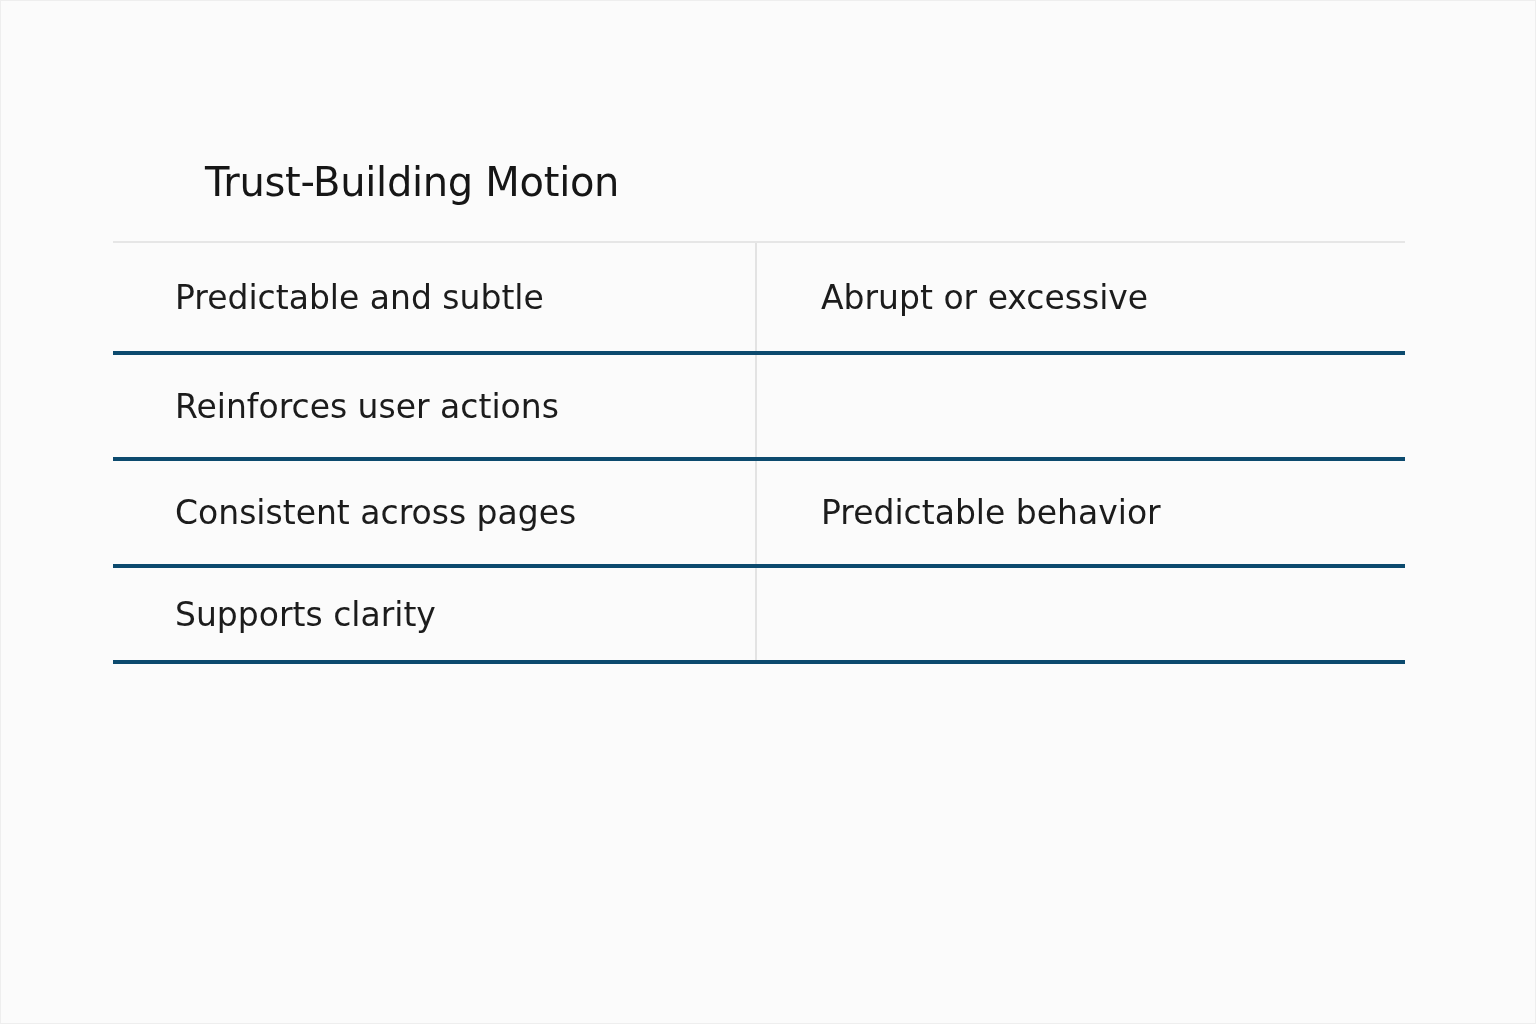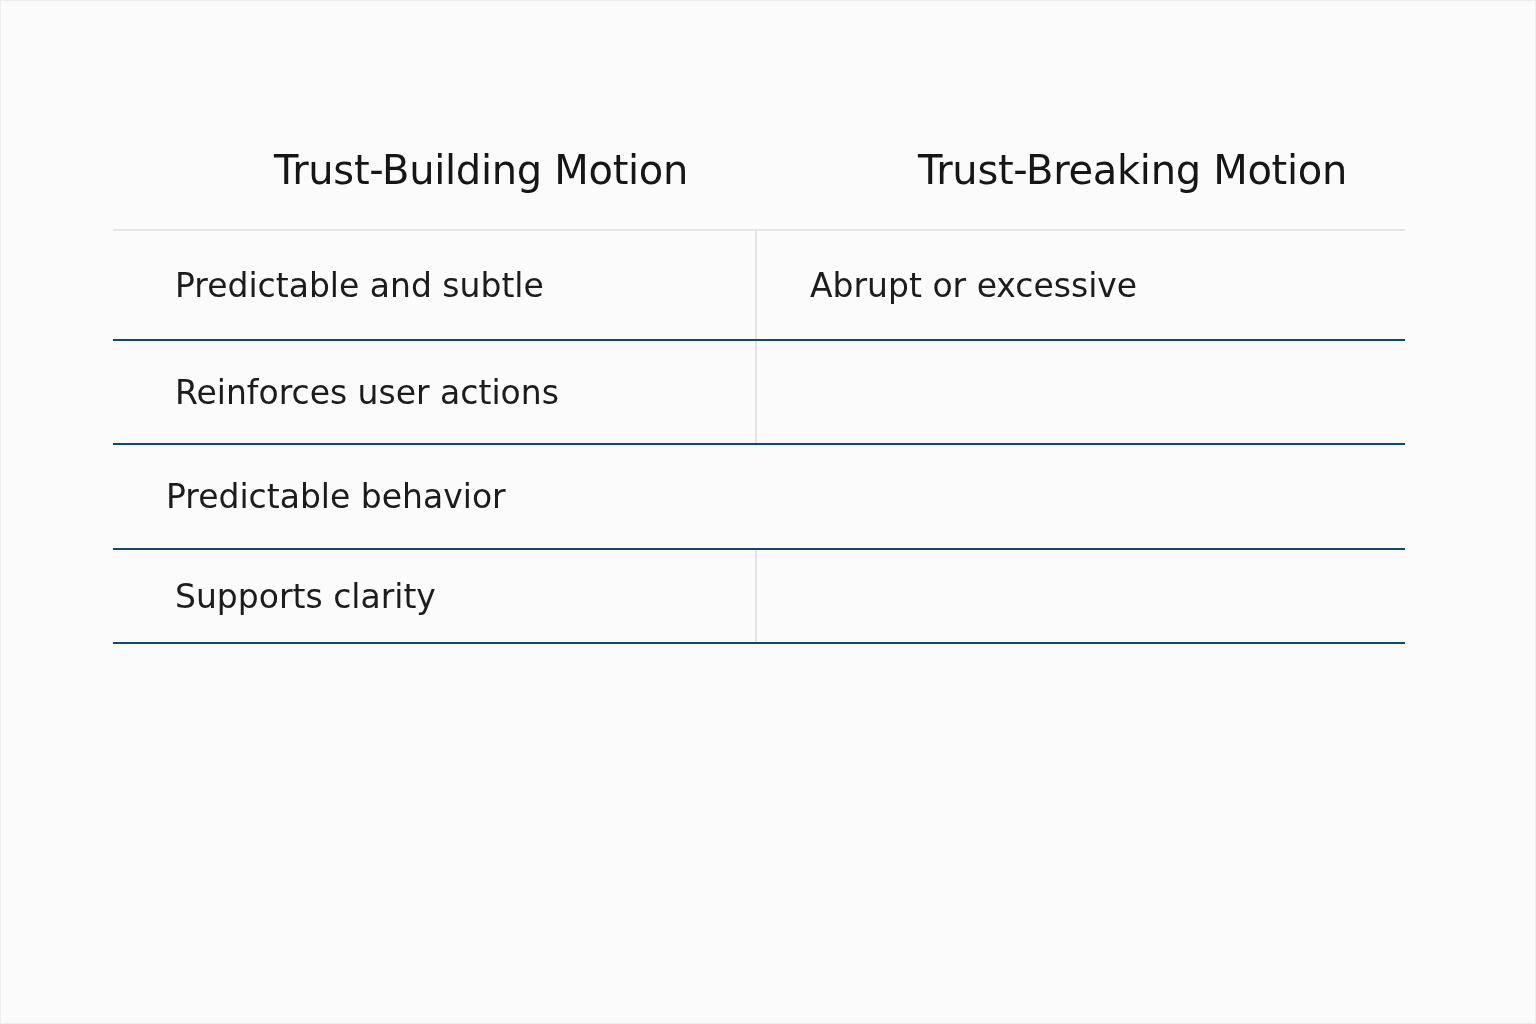--- a/index.html
+++ b/index.html
@@ -9,62 +9,62 @@
       font-family: "DejaVu Sans", "Liberation Sans", sans-serif;
       color: #1a1a1a;
       position: relative;
       overflow: hidden;
     }
     .frame {
       position: absolute; left: 0; top: 0; width: 1534px; height: 1022px;
       border: 1px solid #eeeeee;
     }
     .table {
-      position: absolute; left: 113px; top: 130px; width: 1292px; text-align: center;
+      position: absolute; left: 113px; top: 142px; width: 1292px;
     }
     .header {
       display: grid; grid-template-columns: 644px 648px;
       height: 99px;
       border-bottom: 2px solid #e6e6e6;
     }
     .header .h {
       font-size: 40px; font-weight: 500; letter-spacing: -0.3px;
       color: #161616;
       line-height: 80px;
     }
     .header .h.left { padding-left: 92px; }
     .header .h.right { padding-left: 103px; }
     .row {
       display: grid; grid-template-columns: 644px 648px;
-      border-bottom: 2px solid #0c4a6e;
+      border-bottom: 4px solid #0c4a6e;
     }
     .cell {
       font-size: 33px; font-weight: 400; color: #1c1c1c;
       display: flex; align-items: center;
     }
     .cell.left { padding-left: 62px; border-right: 2px solid #e3e3e3; }
-    .cell.right { padding-left: 53px; }
+    .cell.right { padding-left: 53px; margin-left: 11px; }
   </style>
 </head>
 <body>
 
 <div class="frame"></div>
 
 <div class="table">
   <div class="header">
     <div class="h left">Trust-Building Motion</div>
-    <div class="h right">Trust-Breaking Motion</div>
   </div>
 
   <div class="row" style="height:108px">
     <div class="cell left">Predictable and subtle</div>
     <div class="cell right">Abrupt or excessive</div>
   </div>
   <div class="row" style="height:102px">
     <div class="cell left">Reinforces user actions</div>
   </div>
   <div class="row" style="height:103px">
+    <div class="cell left">Consistent across pages</div>
     <div class="cell right">Predictable behavior</div>
   </div>
   <div class="row" style="height:92px">
     <div class="cell left">Supports clarity</div>
   </div>
 </div>
 
 </body></html>

